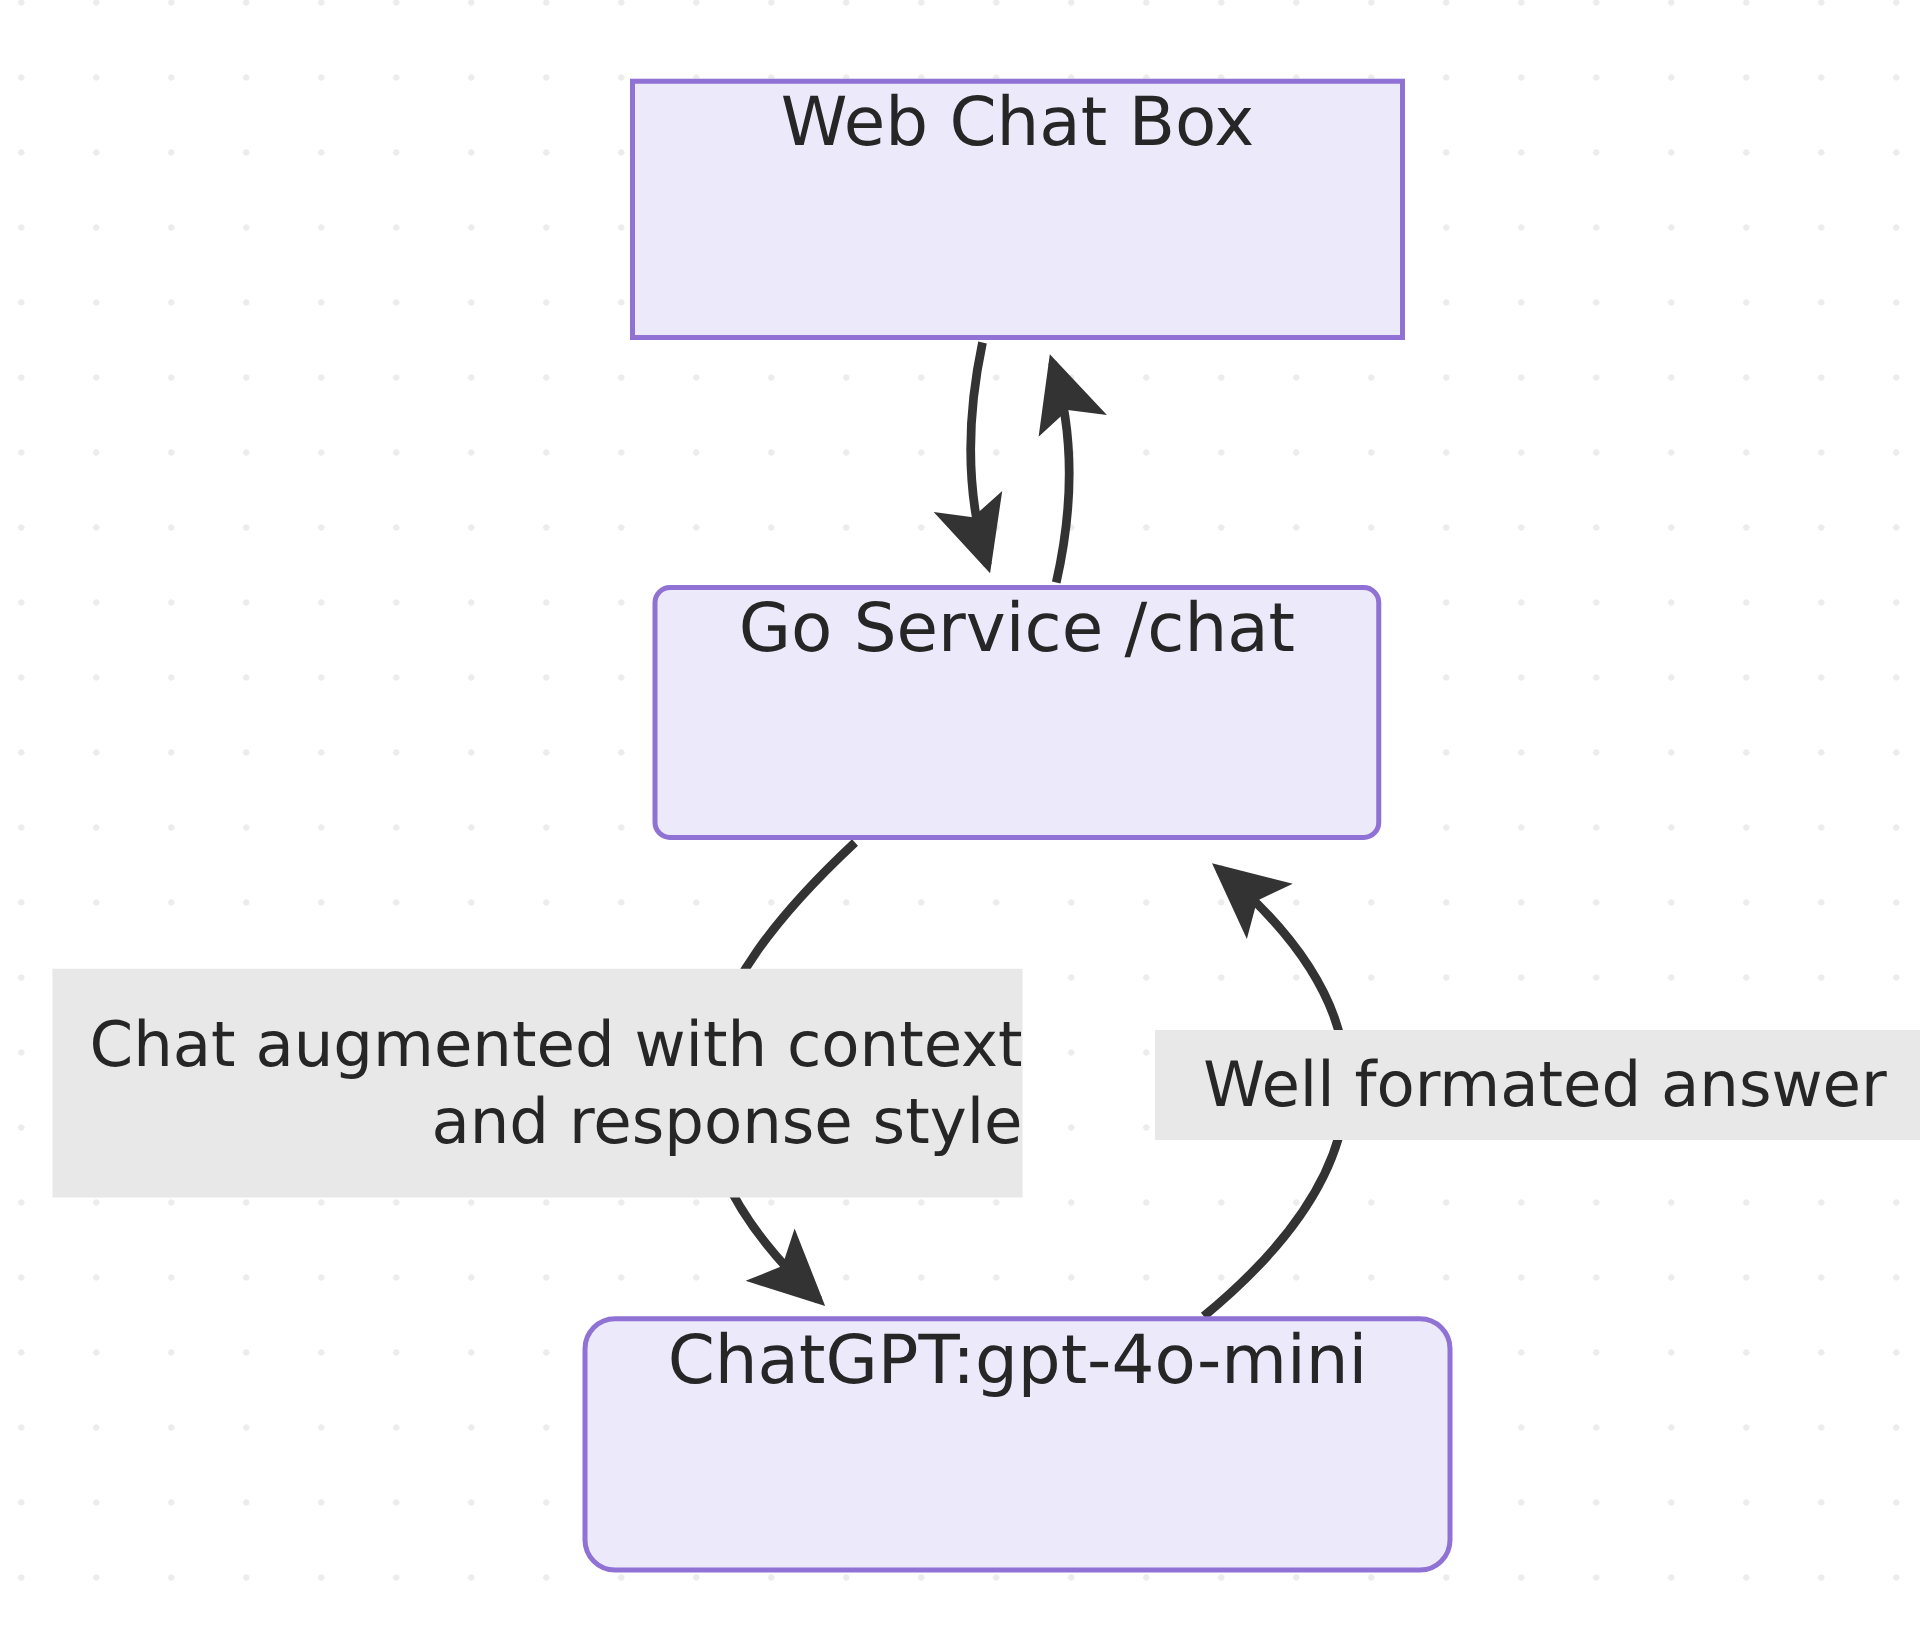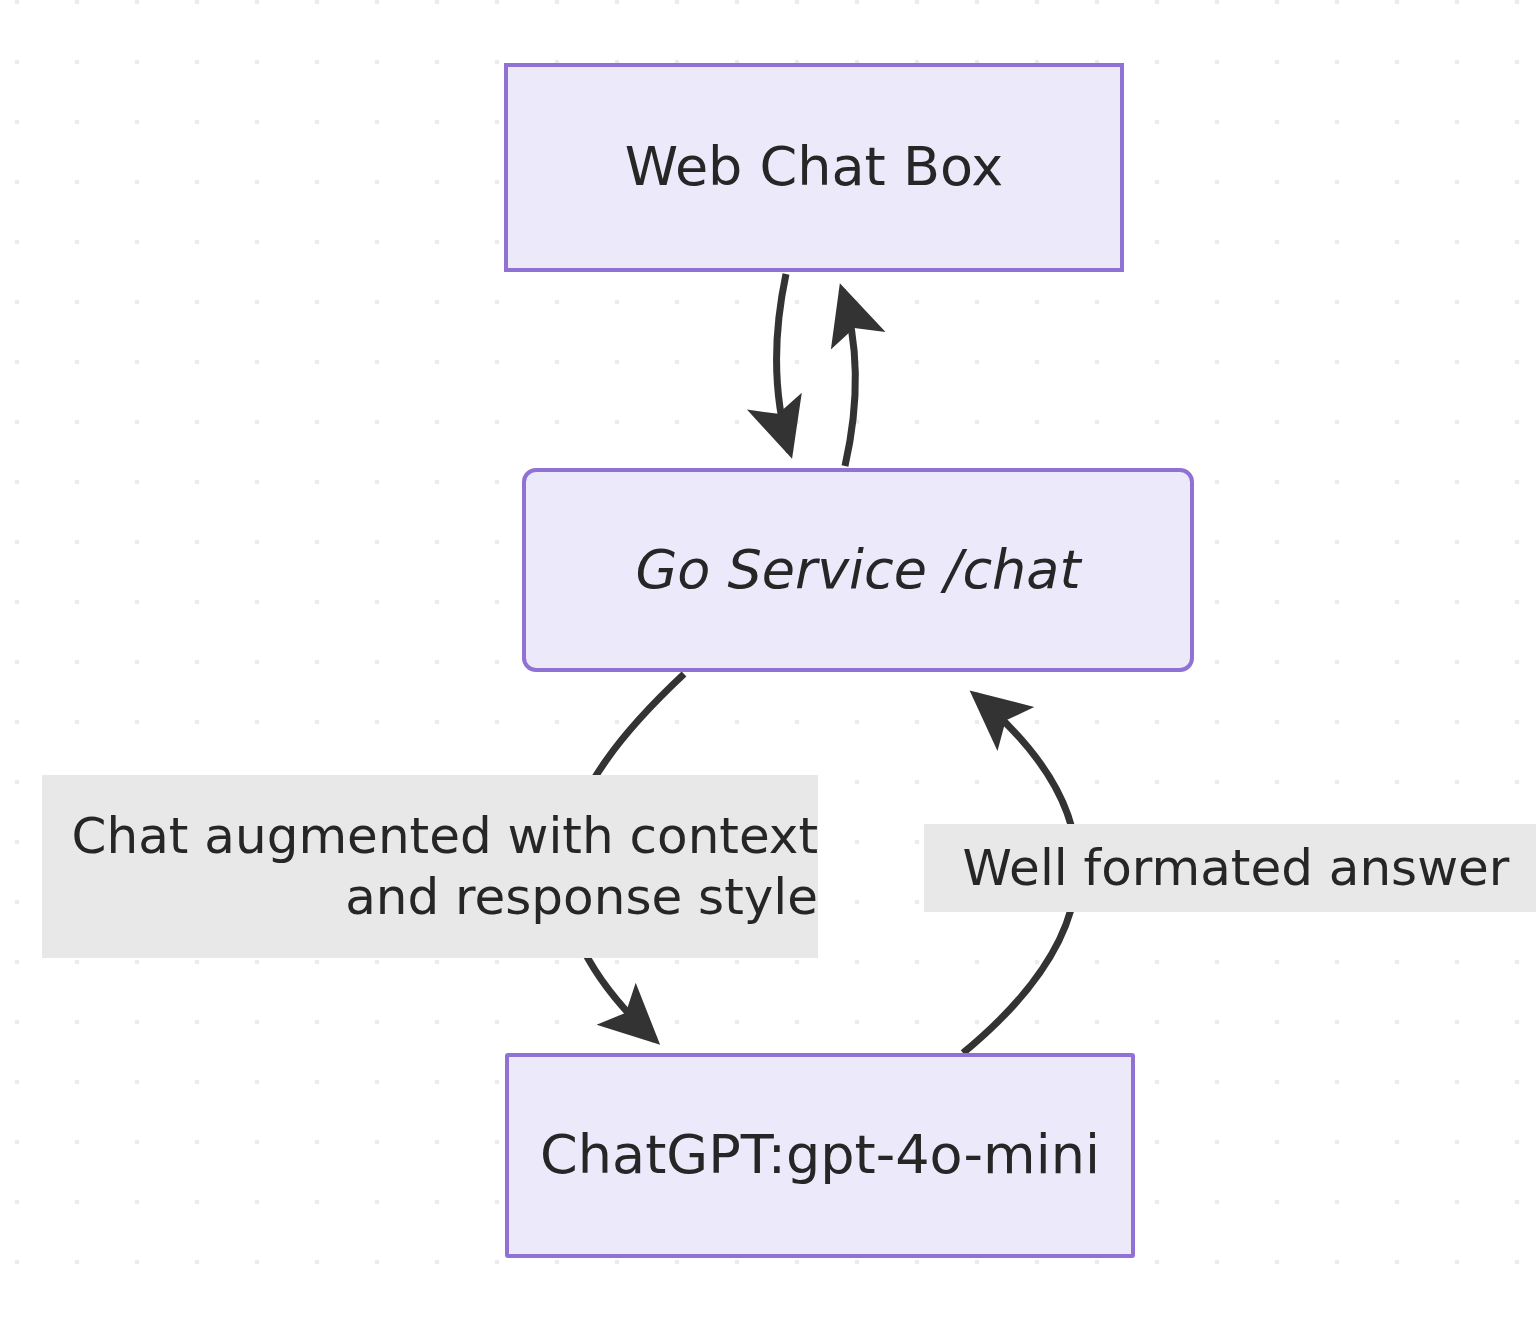--- a/index.html
+++ b/index.html
@@ -24,54 +24,51 @@
     top: 0;
     width: 1536px;
     height: 1318px;
   }
   .node {
     position: absolute;
     box-sizing: border-box;
     background: #ece9fb;
     border: 4px solid #9072d4;
     display: flex;
-    align-items: center;
     justify-content: center;
     color: #262626;
     text-align: center;
     line-height: 1.15;
   }
   .node-label {
     display: block;
     white-space: nowrap;
   }
   #node-webchat {
     left: 504px;
     top: 63px;
     width: 620px;
     height: 209px;
     border-radius: 0px;
   }
   #node-webchat .node-label { font-size: 54px; }
   #node-goservice {
     left: 522px;
     top: 468px;
-    width: 672px;
+    width: 583px;
     height: 204px;
     border-radius: 14px;
-    font-style: italic;
   }
   #node-goservice .node-label { font-size: 54px; }
   #node-chatgpt {
     left: 466px;
     top: 1053px;
-    width: 630px;
+    width: 696px;
     height: 205px;
-    border-radius: 3px;
-    margin-left: 39px;
+    border-radius: 26px;
   }
   #node-chatgpt .node-label { font-size: 54px; }
 
   .edge-label {
     position: absolute;
     box-sizing: border-box;
     background: #e8e8e8;
     color: #262626;
     display: flex;
     align-items: center;

